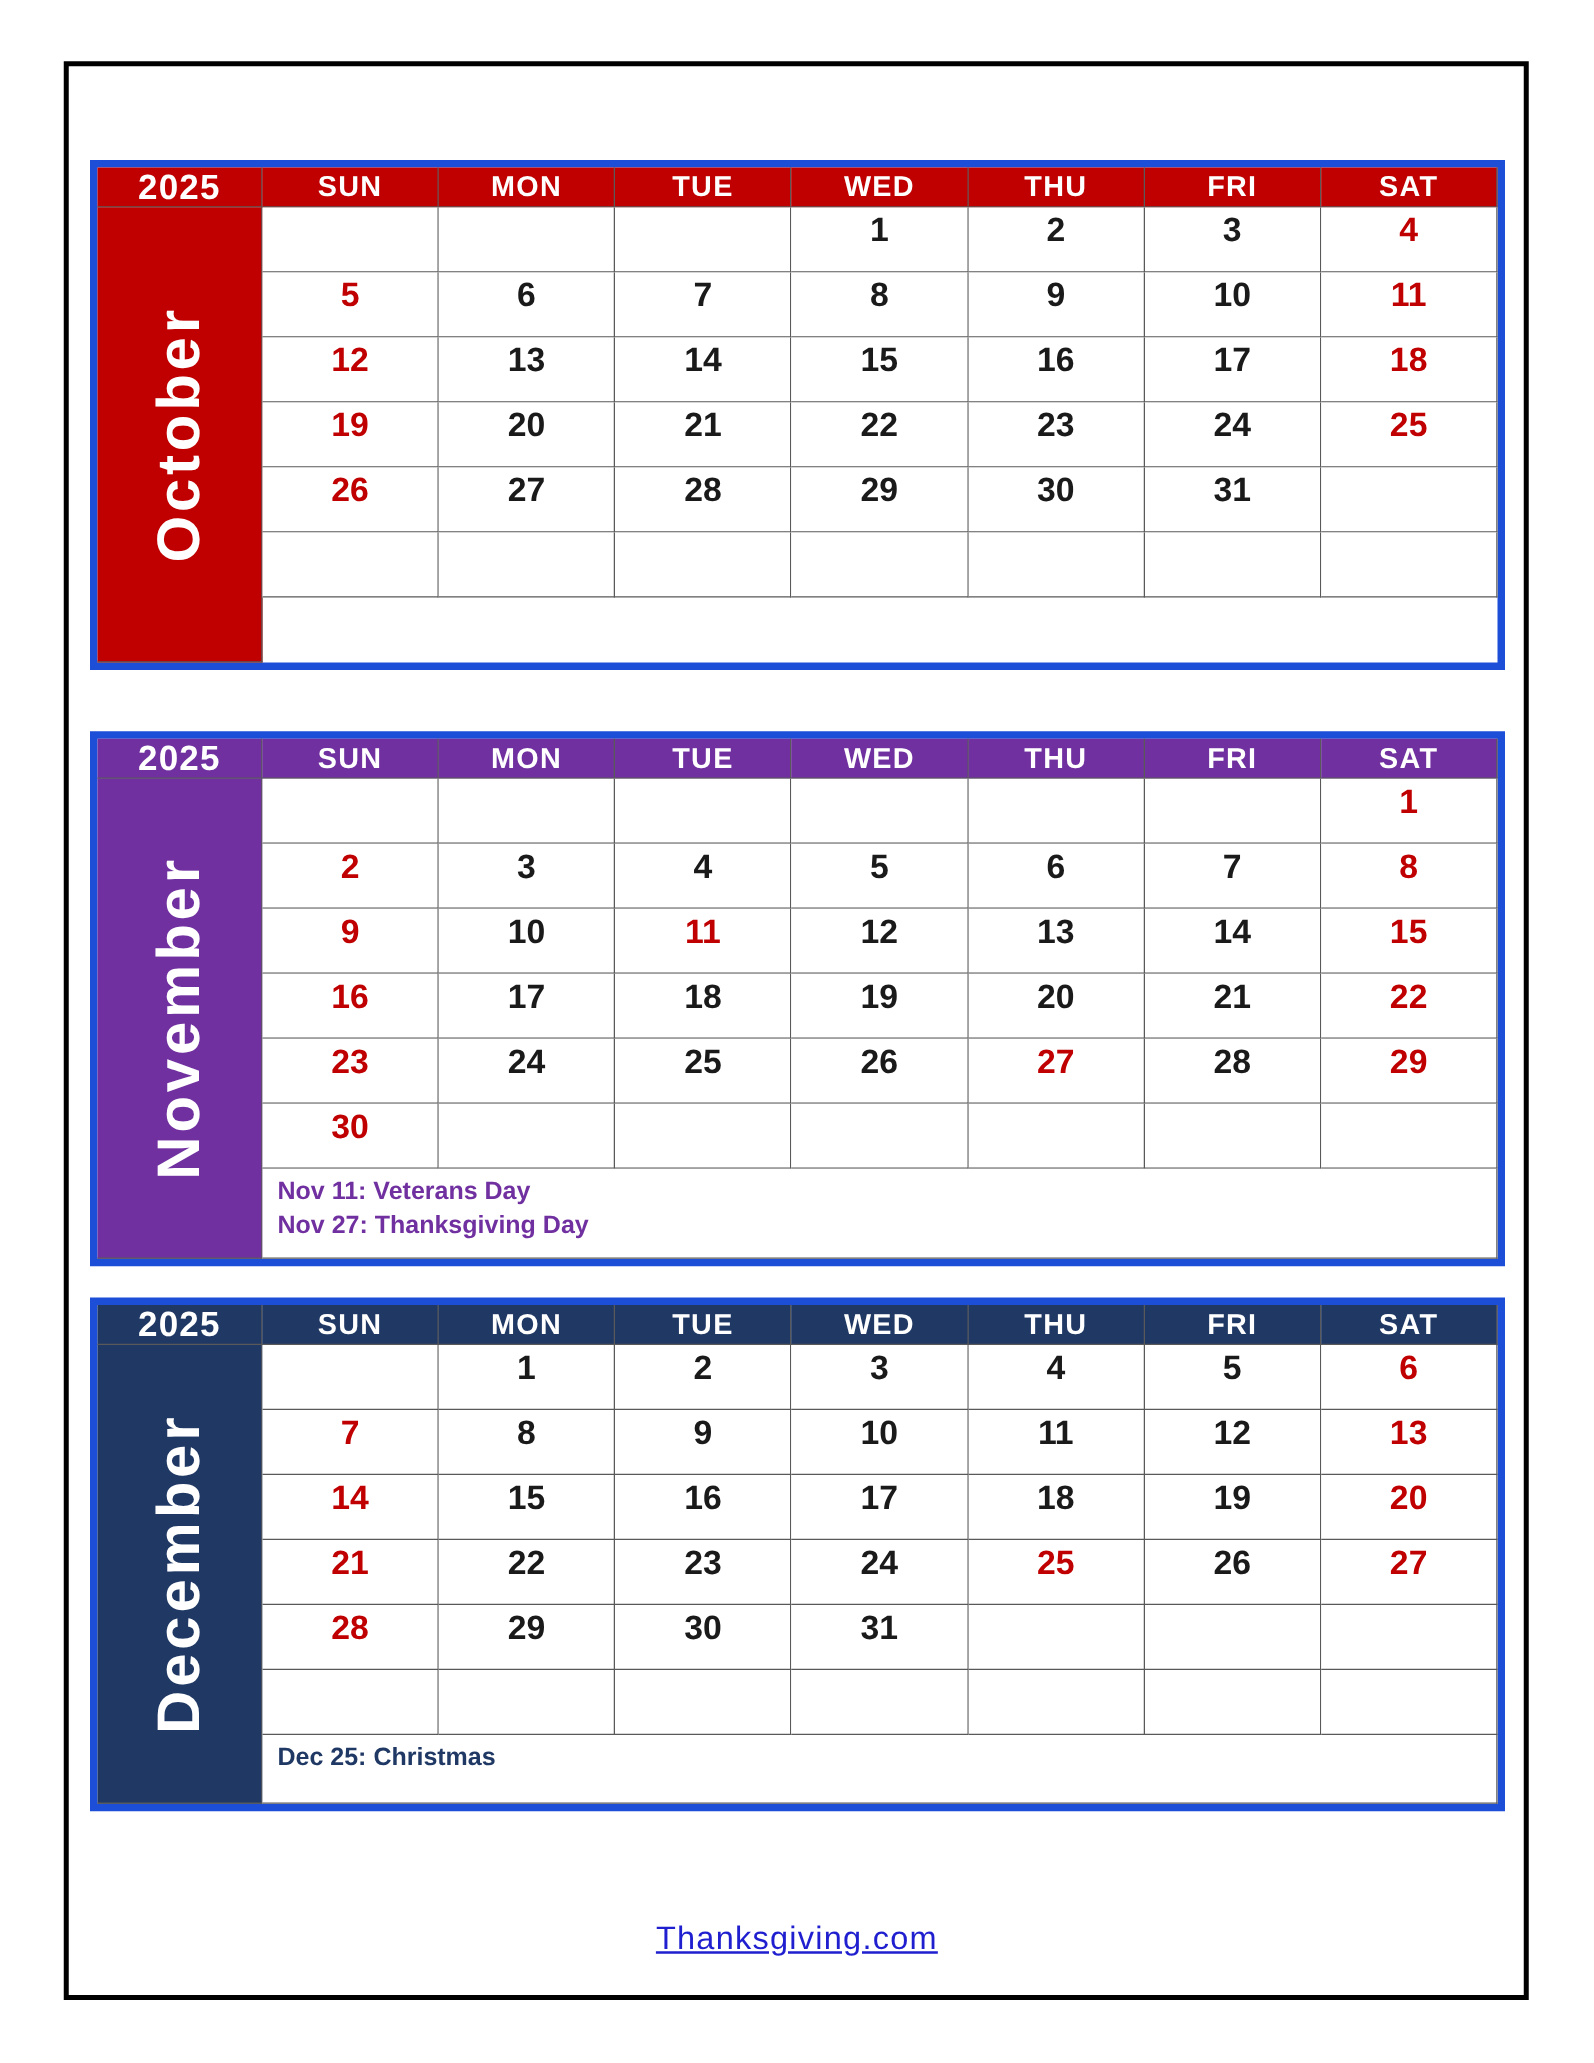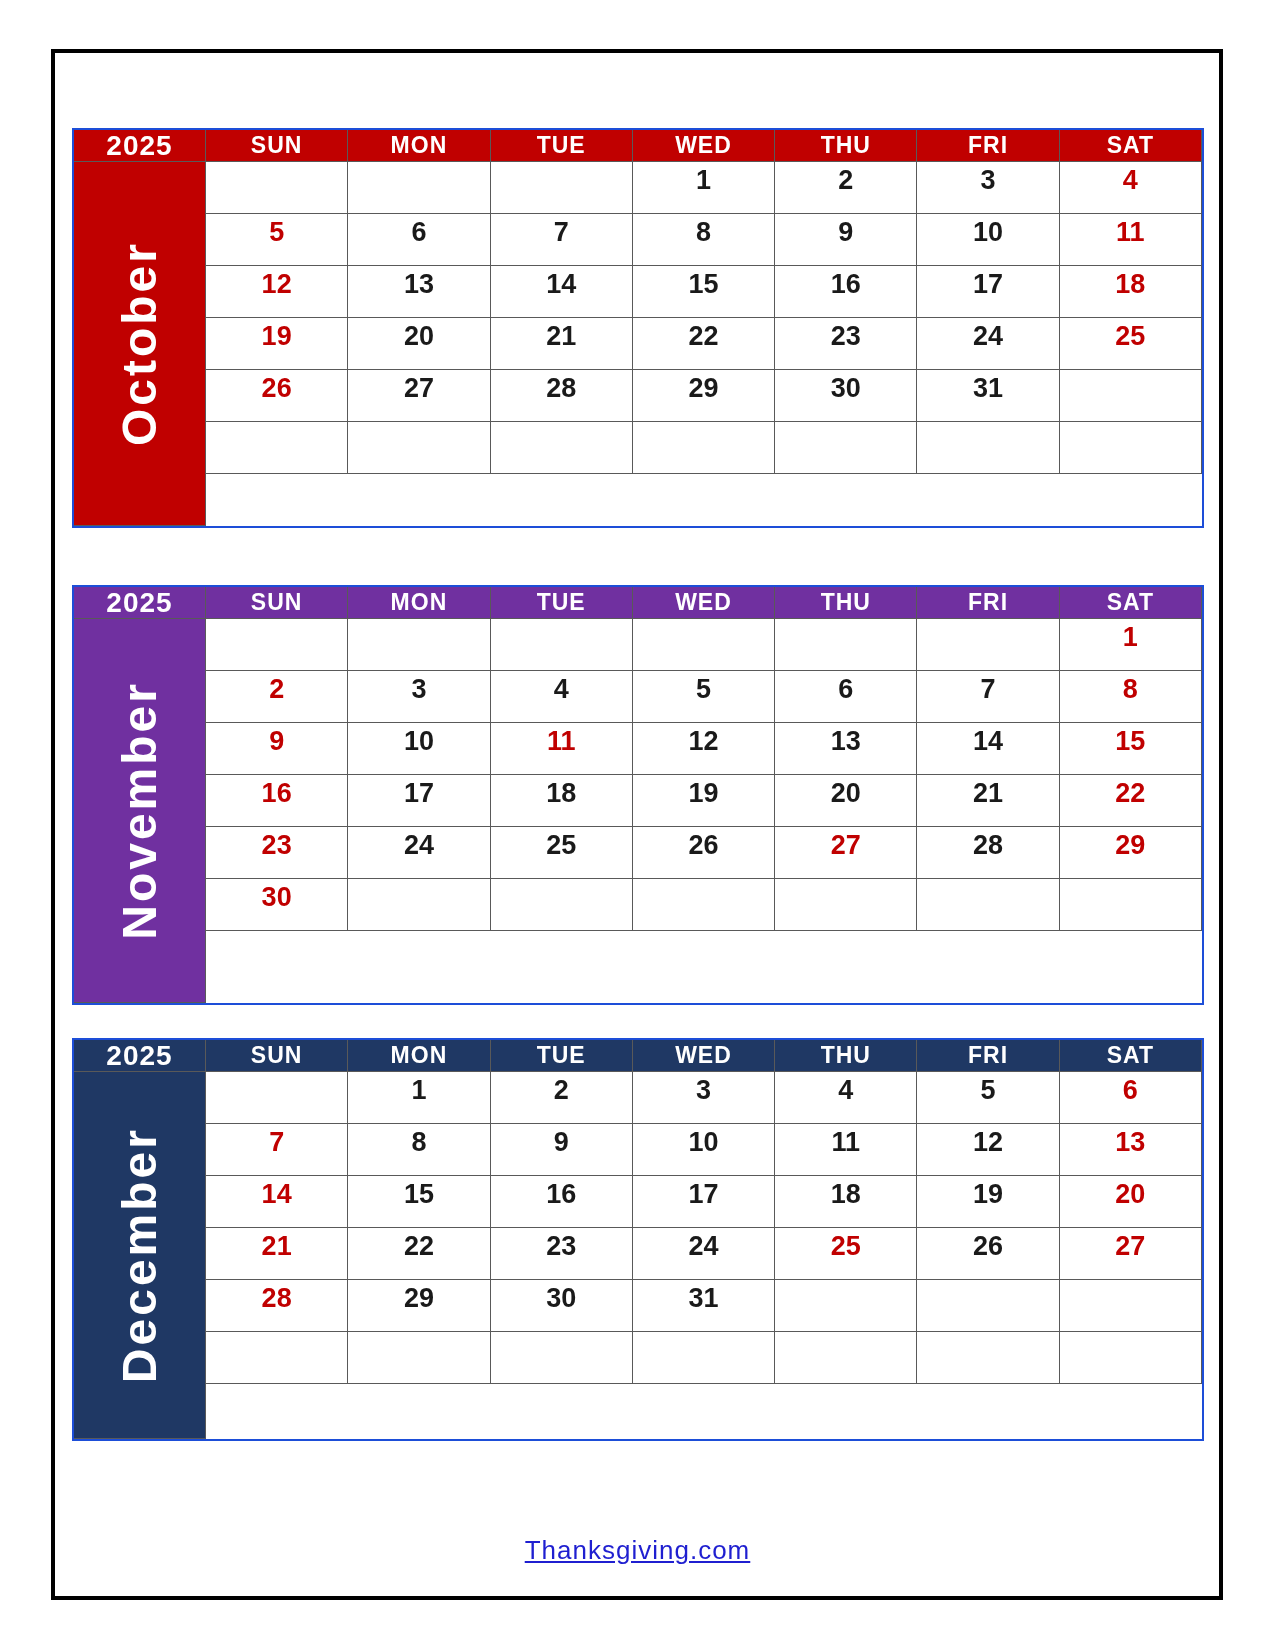--- a/index.html
+++ b/index.html
@@ -12,21 +12,21 @@
     border:4px solid #000;box-sizing:border-box;
   }
   .month{position:absolute;left:72px;width:1132px;--fh:52px;}
   .m0{top:128px;--fh:52px;}
   .m1{top:585px;--fh:72px;}
   .m2{top:1038px;--fh:55px;}
   .grid{
     display:grid;width:100%;box-sizing:border-box;background:#fff;
     grid-template-columns:132px repeat(7,1fr);
     grid-template-rows:32px repeat(6,52px) var(--fh);
-    border:2px solid #1d4ed8;
+    border:6px solid #1d4ed8;
   }
   .grid > div{
     box-sizing:border-box;
     border-right:1px solid #595959;border-bottom:1px solid #595959;
   }
   .head{
     background:var(--theme);color:#fff;display:flex;align-items:center;justify-content:center;
     font-weight:bold;font-size:23px;letter-spacing:1px;
   }
   .year-cell{grid-row:1;grid-column:1;font-size:28px;}
@@ -164,20 +164,24 @@
         <div class="date red">27</div>
         <div class="date">28</div>
         <div class="date red">29</div>
         <div class="date red">30</div>
         <div class="date"></div>
         <div class="date"></div>
         <div class="date"></div>
         <div class="date"></div>
         <div class="date"></div>
         <div class="date"></div>
+        <div class="holidays">
+          <div>Nov 11: Veterans Day</div>
+          <div>Nov 27: Thanksgiving Day</div>
+        </div>
       </div>
   </section>
     <section class="month m2" style="--theme: #1F3864; --wkred: #C00000;">
     <div class="grid">
         <div class="head year-cell">2025</div>
         <div class="head">SUN</div>
         <div class="head">MON</div>
         <div class="head">TUE</div>
         <div class="head">WED</div>
         <div class="head">THU</div>
@@ -221,17 +225,20 @@
         <div class="date"></div>
         <div class="date"></div>
         <div class="date"></div>
         <div class="date"></div>
         <div class="date"></div>
         <div class="date"></div>
         <div class="date"></div>
         <div class="date"></div>
         <div class="date"></div>
         <div class="date"></div>
+        <div class="holidays">
+          <div>Dec 25: Christmas</div>
+        </div>
       </div>
   </section>
   </div>
 
 <a class="site-link" href="#">Thanksgiving.com</a>
 
 </body></html>

